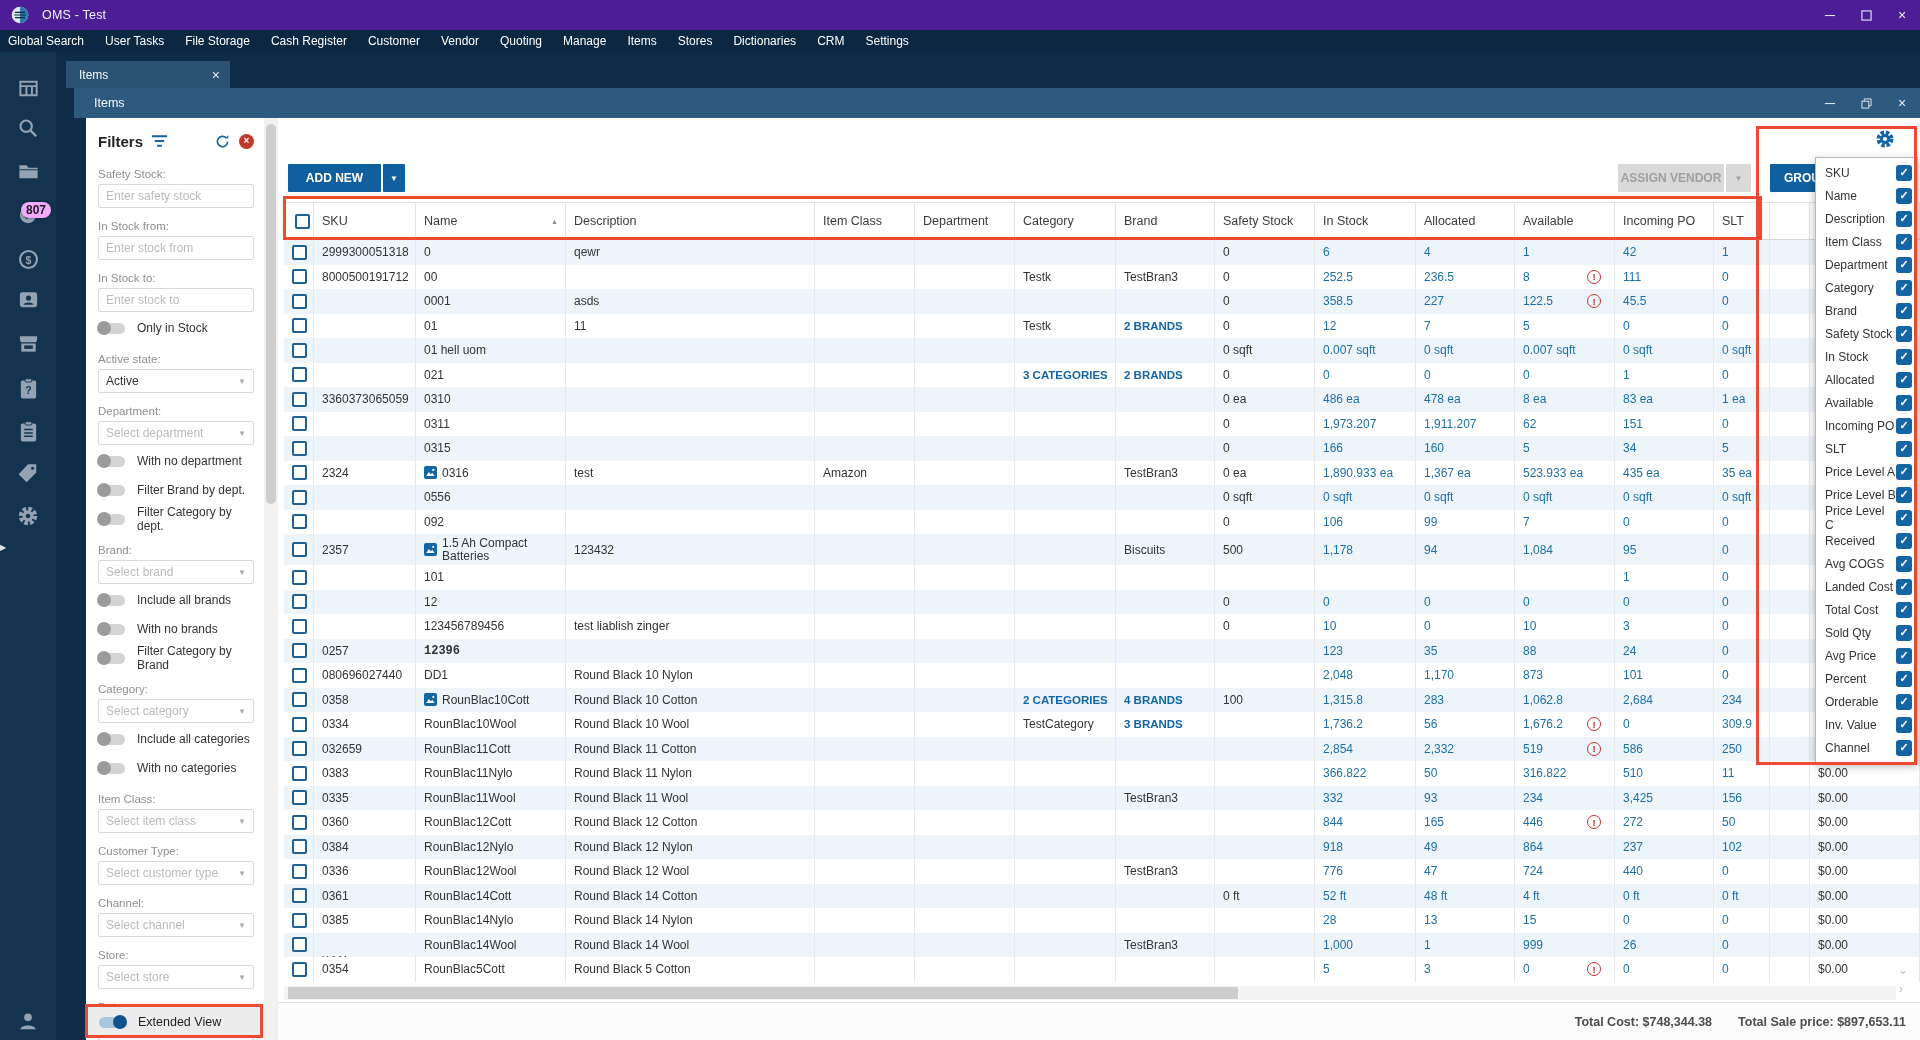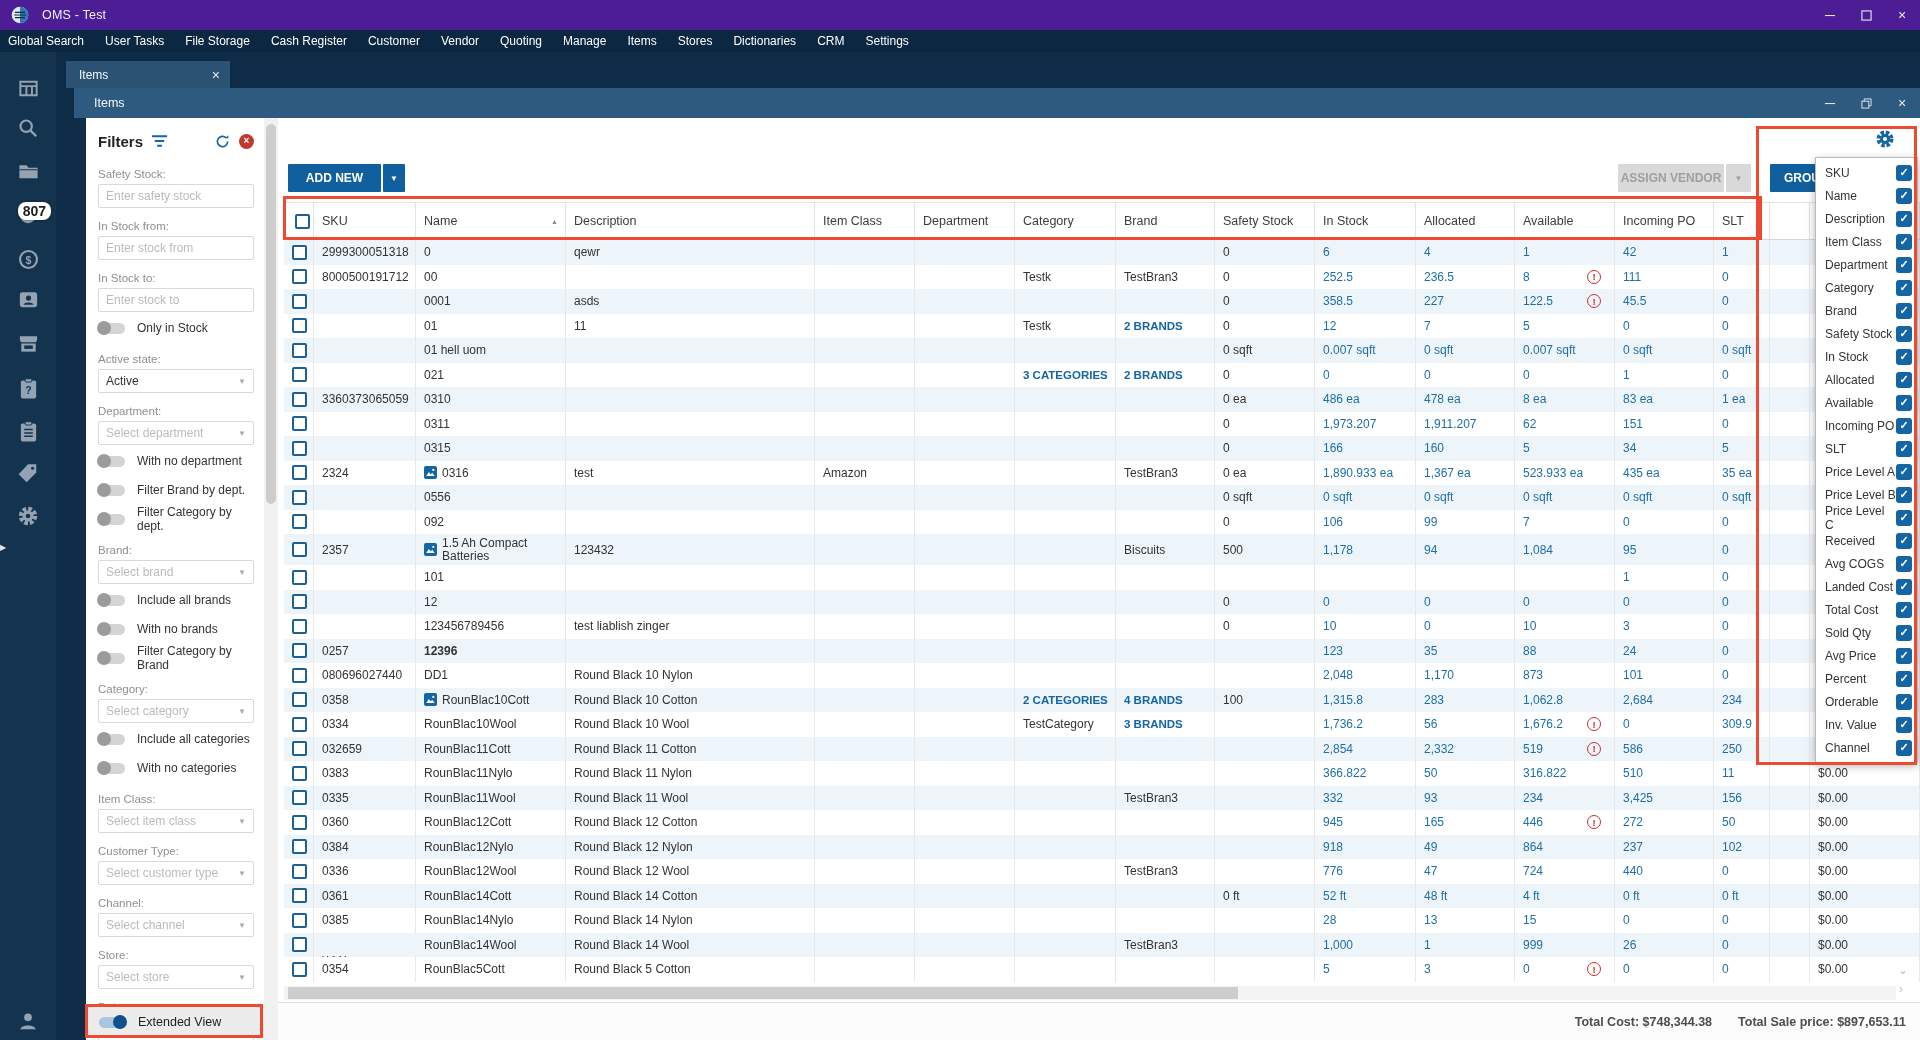--- a/index.html
+++ b/index.html
@@ -17,22 +17,22 @@
   .menubar { position:absolute; left:0; top:30px; width:1920px; height:22px;
     background:#0c2741; display:flex; align-items:center; gap:21px;
     padding-left:8px; z-index:10; }
   .menu-item { color:#fff; font-size:12px; white-space:nowrap; }
 
   
   .rail { position:absolute; left:0; top:52px; width:56px; bottom:0;
     background:#14334f; z-index:9; }
   .rail-icon { position:absolute; left:0; width:56px; height:26px; color:#93a3b3;
     display:flex; align-items:center; justify-content:center; }
-  .rail-badge { position:absolute; right:5px; top:150px; background:#ffffff; color:#1c1c1c;
-    font-size:14px; font-weight:bold; padding:1px 5px; border-radius:8px;
+  .rail-badge { position:absolute; right:5px; top:150px; background:#f0abfc; color:#1c1c1c;
+    font-size:12px; font-weight:bold; padding:1px 5px; border-radius:8px;
     box-shadow:0 0 3px rgba(0,0,0,.45); z-index:2;}
   .rail-collapse { position:absolute; left:0; top:491px; color:#dfe7ee; font-size:8px; }
 
   
   .mdi { position:absolute; left:56px; top:52px; right:0; bottom:0; background:#0e2b47; }
   .doc-tab { position:absolute; left:10px; top:9px; width:164px; height:27px;
     background:#2b5273; color:#f2f6fa; display:flex; align-items:center;
     font-size:12px; padding:0 10px 0 13px; }
   .doc-tab .x { margin-left:auto; font-size:14px; color:#e4ebf1; }
   .win-titlebar { position:absolute; left:18px; top:36px; right:0; height:30px;
@@ -90,21 +90,21 @@
   .rows { position:absolute; left:6px; top:122px; width:1636px; }
   .t-row { display:flex; height:24.5px; background:#fff; }
   .t-row.alt { background:#edf4fa; }
   .t-row.tall { height:31px; }
   .t-cell { flex:none; display:flex; align-items:center; padding:0 4px 0 8px;
     font-size:12px; color:#333; border-right:1px solid #e8e8e8; overflow:hidden;
     white-space:nowrap; }
   .t-cell.wrap { white-space:normal; line-height:12.5px; }
   .t-cell.num { color:#1d6fa6; }
   .t-cell .link { color:#1465a4; font-weight:bold; font-size:11.5px; }
-  .t-cell.b { font-weight:bold; }
+  .t-cell.b { font-weight:bold;font-family:Liberation Mono, monospace; }
   .cbx { width:15px; height:15px; border:2px solid #1d6194; border-radius:2px;
     background:#fff; margin-left:8px; flex:none; }
   .nm-ico { display:flex; margin-right:5px; flex:none; }
   .warn { margin-left:auto; margin-right:9px; width:14px; height:14px; flex:none;
     border:1.6px solid #c9302c; border-radius:50%; color:#c9302c; font-size:9.5px;
     font-weight:bold; display:flex; align-items:center; justify-content:center; }
   .hscroll { position:absolute; left:6px; top:868px; width:1612px; height:14px; background:#f4f4f4; }
   .hscroll .thumb { position:absolute; left:4px; top:1px; height:12px; width:950px; background:#cdcdcd; }
   .chev { position:absolute; color:#bfbfbf; font-size:12px; }
   .footer { position:absolute; left:0; right:0; top:884px; height:38px; background:#fcfcfc;
@@ -1641,21 +1641,21 @@
             <div class="t-cell" style="width: 101px;">
               <span></span>
             </div>
             <div class="t-cell" style="width: 99px;">
               <span></span>
             </div>
             <div class="t-cell" style="width: 100px;">
               <span></span>
             </div>
             <div class="t-cell num" style="width: 101px;">
-              <span>945</span>
+              <span>844</span>
             </div>
             <div class="t-cell num" style="width: 99px;">
               <span>165</span>
             </div>
             <div class="t-cell num" style="width: 100px; justify-content: flex-end;">
               <span>446</span>
               <span class="warn">!</span>
             </div>
             <div class="t-cell num" style="width: 99px;">
               <span>272</span>

